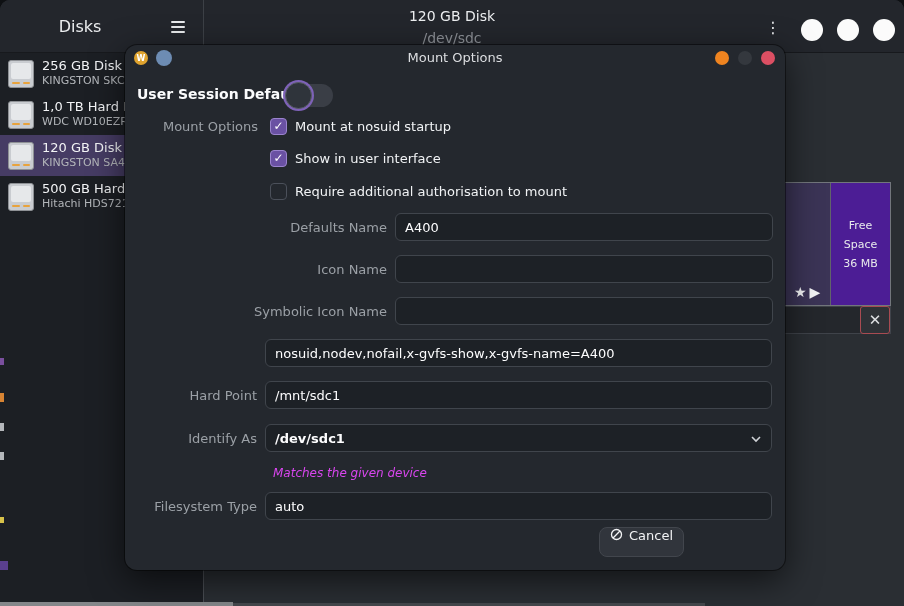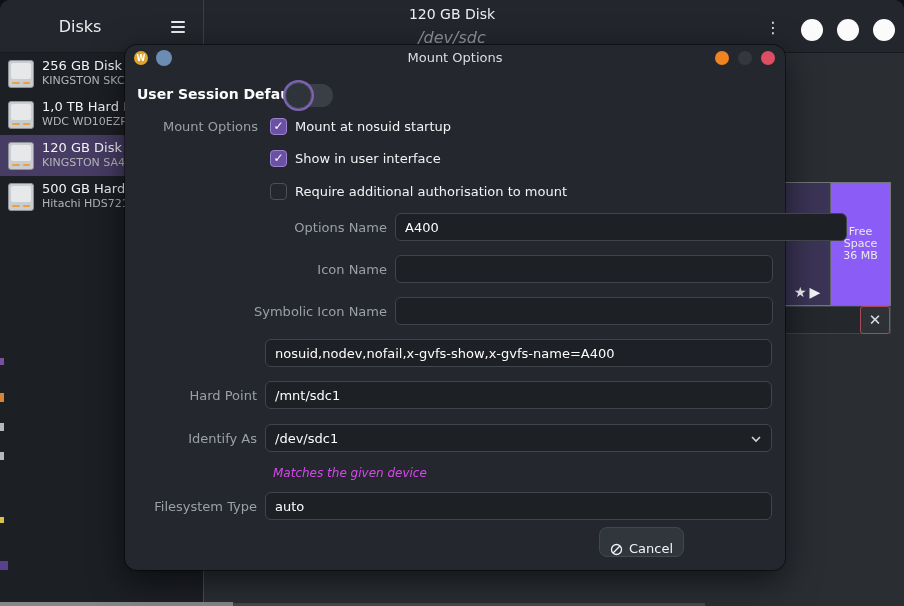--- a/index.html
+++ b/index.html
@@ -34,21 +34,21 @@
     position:absolute; right:12px; top:14px; width:26px; height:26px;
     border-radius:5px; display:flex; flex-direction:column;
     align-items:center; justify-content:center; gap:3px; cursor:pointer;
   }
   .hamburger span { display:block; width:14px; height:2px; background:#e8eaec; border-radius:1px; }
   .hb-main-title {
     position:absolute; left:204px; right:204px; top:0; height:53px;
     display:flex; flex-direction:column; align-items:center; justify-content:center;
   }
   .hb-main-title .t1 { font-size:14px; color:#eceef0; }
-  .hb-main-title .t2 { font-size:16px; color:#8d9197; margin-top:6px;font-style:italic; }
+  .hb-main-title .t2 { font-size:14px; color:#8d9197; margin-top:6px; }
   .kebab {
     position:absolute; right:120px; top:16px; width:22px; height:22px;
     display:flex; align-items:center; justify-content:center;
     font-size:16px; color:#e8eaec; letter-spacing:0; cursor:pointer;
   }
   .win-dot {
     position:absolute; top:19px; width:22px; height:22px; border-radius:50%;
     background:#fbfbfb; cursor:pointer;
   }
   
@@ -82,23 +82,23 @@
   }
   .viz-part {
     position:relative; width:170px; height:100%;
     background:#3b3456; border-right:1px solid #606469;
   }
   .viz-icons {
     position:absolute; left:133px; bottom:5px; display:flex; gap:3px;
     font-size:14px; color:#f4f5f7;
   }
   .viz-free {
-    flex:1; background:#8b5cf6;
+    flex:1; background:#4c1d95;
     display:flex; flex-direction:column; align-items:center; justify-content:center;
-    font-size:11px; color:#e8eaec; line-height:12px; text-align:center;
+    font-size:11px; color:#e8eaec; line-height:19px; text-align:center;
   }
   .viz-toolbar {
     position:absolute; left:660px; top:306px; width:231px; height:28px;
     background:#24272c; border:1px solid #3f434a;
   }
   .x-button {
     position:absolute; right:0px; top:-1px; width:30px; height:28px;
     background:#2e3237; border:1px solid #a84b52; border-radius:3px;
     display:flex; align-items:center; justify-content:center;
     color:#dfe1e4; font-size:15px; cursor:pointer;
@@ -171,21 +171,21 @@
   .selectbox {
     position:absolute; height:28px; background:#1d2126;
     border:1px solid #40454c; border-radius:6px;
     color:#fdfdfe; font-size:13px; padding:0 9px;
     display:flex; align-items:center; cursor:pointer;
   }
   .selectbox .chev { position:absolute; right:9px; top:8px; color:#cfd2d6; }
   .hint { position:absolute; font-size:12px; font-style:italic; color:#d946ef; }
   .btn {
     position:absolute; height:30px; border-radius:8px; font-size:13px;
-    display:flex; align-items:flex-end; justify-content:center; gap:6px; cursor:pointer;
+    display:flex; align-items:flex-start; justify-content:center; gap:6px; cursor:pointer;
   }
   .btn.cancel { background:#31353c; border:1px solid #42464d; color:#f2f3f5; }
   .btn.ok { background:#2b2f36; border:1px solid #32363d; color:#71767d; }
   .icon-svg { display:block; }
 </style>
 </head>
 <body>
 
 <div class="window">
 
@@ -313,36 +313,36 @@
     <span class="cb checked">
         <span class="mark">✓</span>
       </span>
     <span class="cb-label">Show in user interface</span>
   </div>
   <div class="cb-row" style="top:137px;">
     <span class="cb"></span>
     <span class="cb-label">Require additional authorisation to mount</span>
   </div>
 
-  <div class="lbl dim-label" style="left:0;width:262px;top:175px;">Options Name</div>
-  <input class="field" style="left: 270px; top: 168px; width: 452px;" value="A400">
+  <div class="lbl dim-label" style="left:0;width:262px;top:175px;">Defaults Name</div>
+  <input class="field" style="left: 270px; top: 168px; width: 378px;" value="A400">
 
   <div class="lbl dim-label" style="left:0;width:262px;top:217px;">Icon Name</div>
   <input class="field" style="left: 270px; top: 210px; width: 378px;" value="">
 
   <div class="lbl dim-label" style="left:0;width:262px;top:259px;">Symbolic Icon Name</div>
   <input class="field" style="left: 270px; top: 252px; width: 378px;" value="">
 
   <input class="field" style="left: 140px; top: 294px; width: 507px;" value="nosuid,nodev,nofail,x-gvfs-show,x-gvfs-name=A400">
 
   <div class="lbl dim-label" style="left:0;width:132px;top:343px;">Hard Point</div>
   <input class="field" style="left: 140px; top: 336px; width: 507px;" value="/mnt/sdc1">
 
   <div class="lbl dim-label" style="left:0;width:132px;top:386px;">Identify As</div>
-  <div class="selectbox" style="left:140px;top:379px;width:507px;">
+  <div class="selectbox" style="left:140px;top:379px;width:507px;font-weight:bold;">
     <span>/dev/sdc1</span>
     <span class="chev">
       <svg class="icon-svg" width="12" height="12" viewBox="0 0 12 12">
           <path d="M2 4 L6 8 L10 4" fill="none" stroke="#cfd2d6" stroke-width="1.6"></path>
         </svg>
     </span>
   </div>
   <div class="hint" style="left:148px;top:421px;">Matches the given device</div>
 
   <div class="lbl dim-label" style="left:0;width:132px;top:454px;">Filesystem Type</div>

